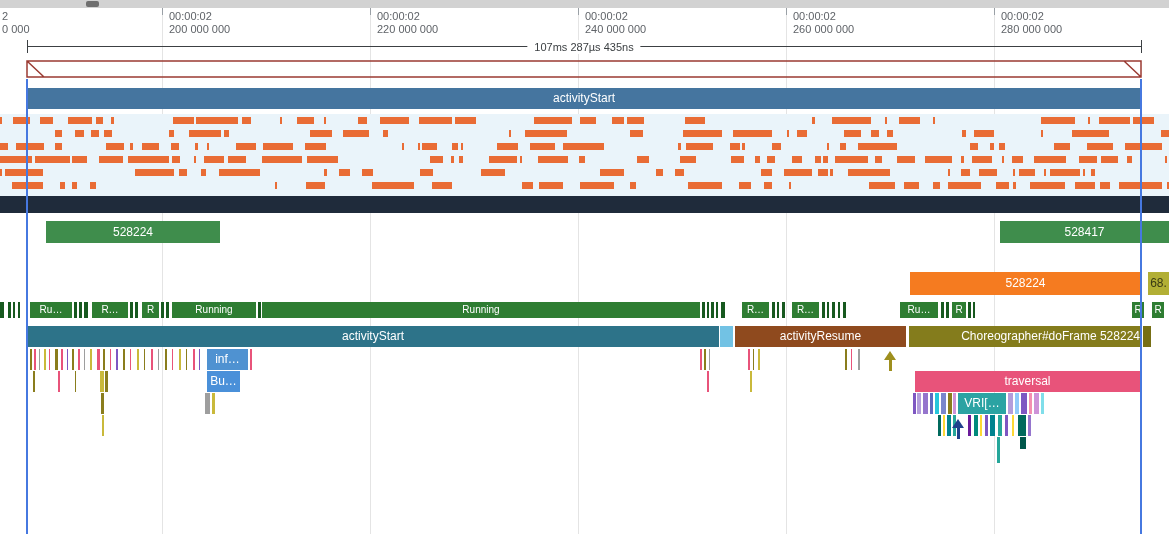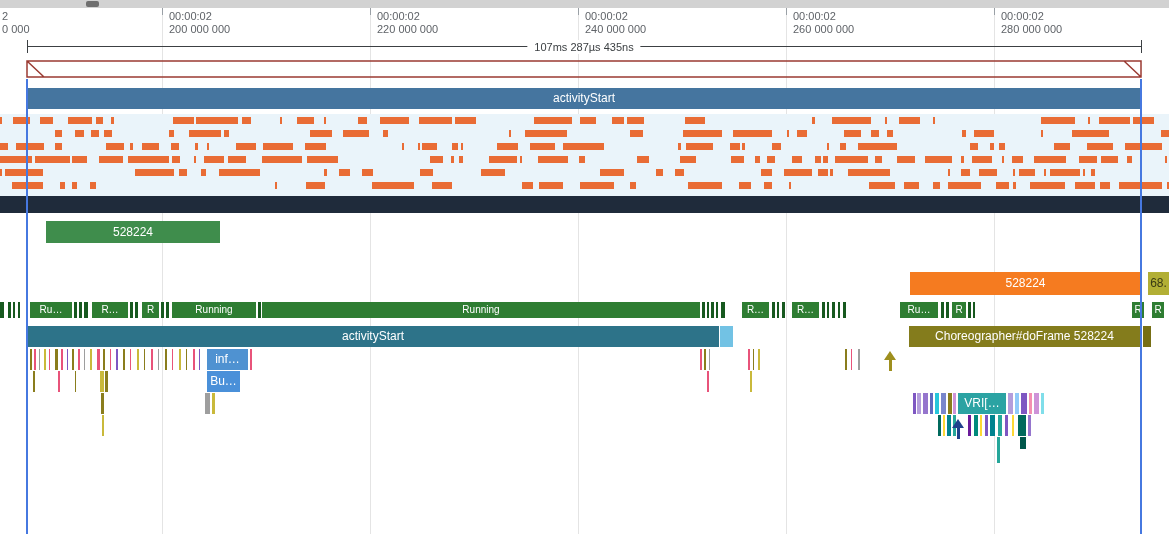--- a/index.html
+++ b/index.html
@@ -252,20 +252,21 @@
     <div class="gridline" style="left: 370px;"></div>
     <div class="gridline" style="left: 578px;"></div>
     <div class="gridline" style="left: 786px;"></div>
     <div class="gridline" style="left: 994px;"></div>
     <div class="bracket-line" style="left: 27px; width: 1114px;"></div>
     <div class="bracket-tick" style="left: 27px;"></div>
     <div class="bracket-tick" style="left: 1141px;"></div>
     <div class="bracket-label" style="left: 584px;">107ms 287µs 435ns</div>
     <div class="bar" style="left: 27px; top: 88px; width: 1114px; height: 21px; line-height: 21px; background: rgb(69, 117, 159);">activityStart</div>
     <div class="bar" style="left: 46px; top: 221px; width: 174px; height: 22px; line-height: 22px; background: rgb(63, 141, 76);">528224</div>
+    <div class="bar" style="left: 1000px; top: 221px; width: 169px; height: 22px; line-height: 22px; background: rgb(63, 141, 76);">528417</div>
     <div class="bar" style="left: 910px; top: 272px; width: 231px; height: 23px; line-height: 23px; background: rgb(245, 123, 32); color: rgb(255, 255, 255);">528224</div>
     <div class="bar" style="left: 1148px; top: 272px; width: 21px; height: 23px; line-height: 23px; background: rgb(178, 175, 53); color: rgb(58, 58, 20);">68.</div>
     <div class="seg" style="left: 0px; width: 4px; background: rgb(23, 89, 31);"></div>
     <div class="seg" style="left: 8px; width: 3px; background: rgb(23, 89, 31);"></div>
     <div class="seg" style="left: 13px; width: 2px; background: rgb(23, 89, 31);"></div>
     <div class="seg" style="left: 18px; width: 2px; background: rgb(23, 89, 31);"></div>
     <div class="seg" style="left: 30px; width: 42px; background: rgb(46, 125, 50);">Ru…</div>
     <div class="seg" style="left: 74px; width: 3px; background: rgb(23, 89, 31);"></div>
     <div class="seg" style="left: 79px; width: 3px; background: rgb(23, 89, 31);"></div>
     <div class="seg" style="left: 84px; width: 4px; background: rgb(23, 89, 31);"></div>
@@ -296,21 +297,22 @@
     <div class="seg" style="left: 900px; width: 38px; background: rgb(46, 125, 50);">Ru…</div>
     <div class="seg" style="left: 941px; width: 3px; background: rgb(23, 89, 31);"></div>
     <div class="seg" style="left: 946px; width: 3px; background: rgb(23, 89, 31);"></div>
     <div class="seg" style="left: 952px; width: 14px; background: rgb(46, 125, 50);">R</div>
     <div class="seg" style="left: 968px; width: 3px; background: rgb(23, 89, 31);"></div>
     <div class="seg" style="left: 973px; width: 2px; background: rgb(23, 89, 31);"></div>
     <div class="seg" style="left: 1132px; width: 12px; background: rgb(46, 125, 50);">R</div>
     <div class="seg" style="left: 1152px; width: 12px; background: rgb(46, 125, 50);">R</div>
     <div class="flame-slice" style="left: 27px; top: 326px; width: 692px; height: 21px; line-height: 21px; background: rgb(45, 115, 137);">activityStart</div>
     <div class="flame-slice" style="left: 720px; top: 326px; width: 13px; height: 21px; line-height: 21px; background: rgb(114, 194, 228);"></div>
-    <div class="flame-slice" style="left: 909px; top: 326px; width: 231px; height: 21px; line-height: 21px; background: rgb(132, 124, 28);">Choreographer#doFrame 528224</div>
+    <div class="flame-slice" style="left: 735px; top: 326px; width: 171px; height: 21px; line-height: 21px; background: rgb(143, 74, 30);">activityResume</div>
+    <div class="flame-slice" style="left: 909px; top: 326px; width: 231px; height: 21px; line-height: 21px; background: rgb(132, 124, 28); text-align: right;">Choreographer#doFrame 528224</div>
     <div class="flame-slice" style="left: 1143px; top: 326px; width: 8px; height: 21px; line-height: 21px; background: rgb(119, 111, 21);"></div>
     <div class="flame-slice" style="left: 30px; top: 349px; width: 2px; height: 21px; line-height: 21px; background: rgb(138, 125, 29);"></div>
     <div class="flame-slice" style="left: 34px; top: 349px; width: 2px; height: 21px; line-height: 21px; background: rgb(232, 83, 122);"></div>
     <div class="flame-slice" style="left: 39px; top: 349px; width: 1px; height: 21px; line-height: 21px; background: rgb(158, 158, 158);"></div>
     <div class="flame-slice" style="left: 44px; top: 349px; width: 2px; height: 21px; line-height: 21px; background: rgb(201, 185, 59);"></div>
     <div class="flame-slice" style="left: 49px; top: 349px; width: 1px; height: 21px; line-height: 21px; background: rgb(232, 83, 122);"></div>
     <div class="flame-slice" style="left: 55px; top: 349px; width: 3px; height: 21px; line-height: 21px; background: rgb(138, 125, 29);"></div>
     <div class="flame-slice" style="left: 61px; top: 349px; width: 2px; height: 21px; line-height: 21px; background: rgb(232, 83, 122);"></div>
     <div class="flame-slice" style="left: 67px; top: 349px; width: 1px; height: 21px; line-height: 21px; background: rgb(126, 87, 194);"></div>
     <div class="flame-slice" style="left: 72px; top: 349px; width: 2px; height: 21px; line-height: 21px; background: rgb(138, 125, 29);"></div>
@@ -345,20 +347,21 @@
     <div class="flame-slice" style="left: 851px; top: 349px; width: 1px; height: 21px; line-height: 21px; background: rgb(232, 83, 122);"></div>
     <div class="flame-slice" style="left: 858px; top: 349px; width: 2px; height: 21px; line-height: 21px; background: rgb(158, 158, 158);"></div>
     <div class="flame-slice" style="left: 33px; top: 371px; width: 2px; height: 21px; line-height: 21px; background: rgb(138, 125, 29);"></div>
     <div class="flame-slice" style="left: 58px; top: 371px; width: 2px; height: 21px; line-height: 21px; background: rgb(232, 83, 122);"></div>
     <div class="flame-slice" style="left: 75px; top: 371px; width: 1px; height: 21px; line-height: 21px; background: rgb(138, 125, 29);"></div>
     <div class="flame-slice" style="left: 100px; top: 371px; width: 4px; height: 21px; line-height: 21px; background: rgb(201, 185, 59);"></div>
     <div class="flame-slice" style="left: 105px; top: 371px; width: 3px; height: 21px; line-height: 21px; background: rgb(138, 125, 29);"></div>
     <div class="flame-slice" style="left: 207px; top: 371px; width: 33px; height: 21px; line-height: 21px; background: rgb(74, 144, 217);">Bu…</div>
     <div class="flame-slice" style="left: 707px; top: 371px; width: 2px; height: 21px; line-height: 21px; background: rgb(232, 83, 122);"></div>
     <div class="flame-slice" style="left: 750px; top: 371px; width: 2px; height: 21px; line-height: 21px; background: rgb(201, 185, 59);"></div>
+    <div class="flame-slice" style="left: 915px; top: 371px; width: 225px; height: 21px; line-height: 21px; background: rgb(232, 83, 122);">traversal</div>
     <div class="flame-slice" style="left: 101px; top: 393px; width: 3px; height: 21px; line-height: 21px; background: rgb(138, 125, 29);"></div>
     <div class="flame-slice" style="left: 205px; top: 393px; width: 5px; height: 21px; line-height: 21px; background: rgb(158, 158, 158);"></div>
     <div class="flame-slice" style="left: 212px; top: 393px; width: 3px; height: 21px; line-height: 21px; background: rgb(201, 185, 59);"></div>
     <div class="flame-slice" style="left: 913px; top: 393px; width: 3px; height: 21px; line-height: 21px; background: rgb(126, 87, 194);"></div>
     <div class="flame-slice" style="left: 917px; top: 393px; width: 4px; height: 21px; line-height: 21px; background: rgb(179, 157, 219);"></div>
     <div class="flame-slice" style="left: 923px; top: 393px; width: 5px; height: 21px; line-height: 21px; background: rgb(149, 117, 205);"></div>
     <div class="flame-slice" style="left: 930px; top: 393px; width: 3px; height: 21px; line-height: 21px; background: rgb(92, 107, 192);"></div>
     <div class="flame-slice" style="left: 935px; top: 393px; width: 4px; height: 21px; line-height: 21px; background: rgb(38, 198, 218);"></div>
     <div class="flame-slice" style="left: 941px; top: 393px; width: 5px; height: 21px; line-height: 21px; background: rgb(121, 134, 203);"></div>
     <div class="flame-slice" style="left: 948px; top: 393px; width: 4px; height: 21px; line-height: 21px; background: rgb(138, 125, 29);"></div>

